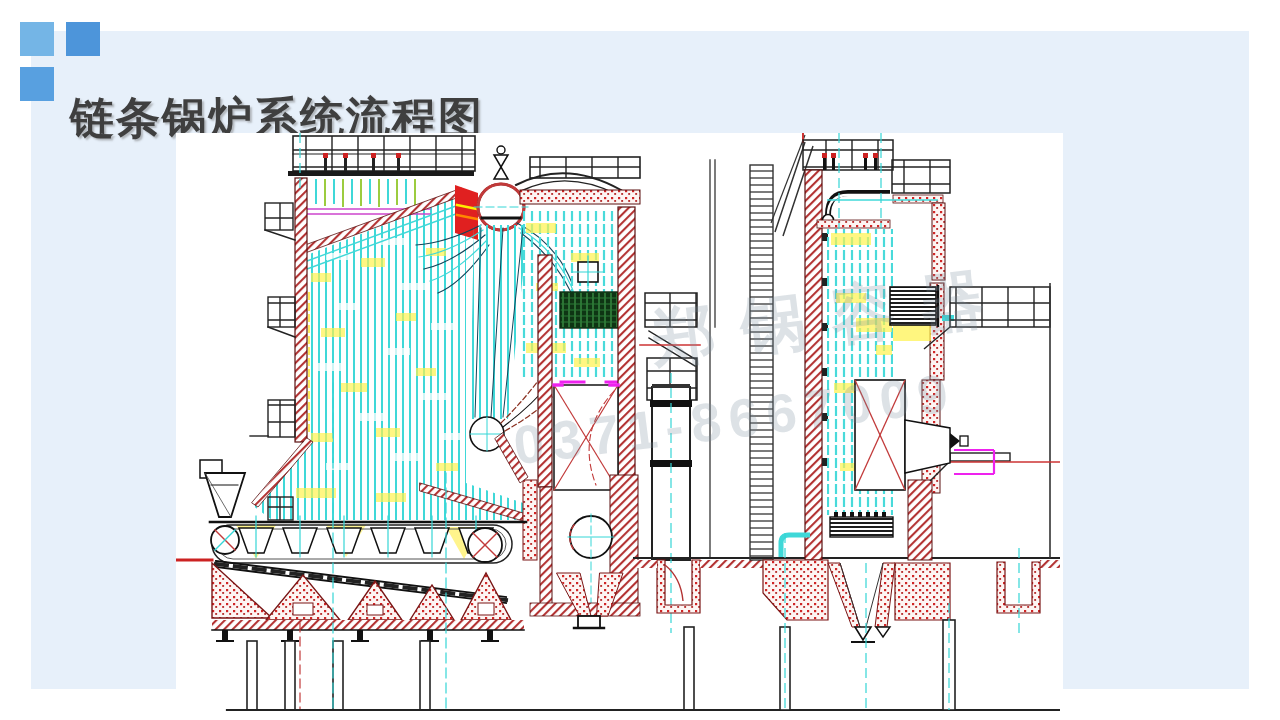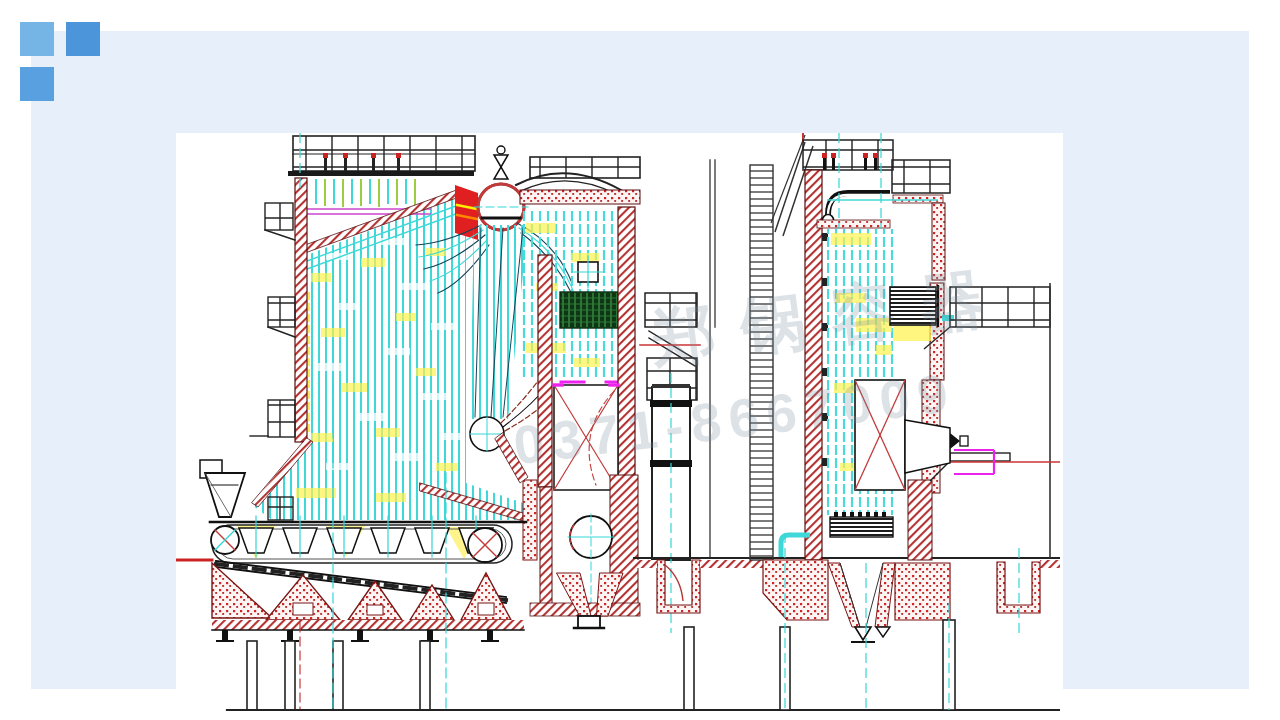--- a/index.html
+++ b/index.html
@@ -20,20 +20,21 @@
   svg{display:block;}
 </style>
 </head>
 <body>
 
 <div class="slide">
   <div class="panel"></div>
   <div class="sq sq1"></div>
   <div class="sq sq2"></div>
   <div class="sq sq3"></div>
+  <h1 class="title">链条锅炉系统流程图</h1>
 
   <div class="drawing">
     <svg width="887" height="584" viewBox="0 0 887 584">
       <defs>
         <pattern id="rh" width="6" height="6" patternUnits="userSpaceOnUse" patternTransform="rotate(45)">
           <rect width="6" height="6" fill="#fff"></rect>
             <line x1="1" y1="0" x2="1" y2="6" stroke="#b33333" stroke-width="2.2"></line>
         </pattern>
         <pattern id="rd" width="7" height="7" patternUnits="userSpaceOnUse">
           <rect width="7" height="7" fill="#fdf5f3"></rect>

